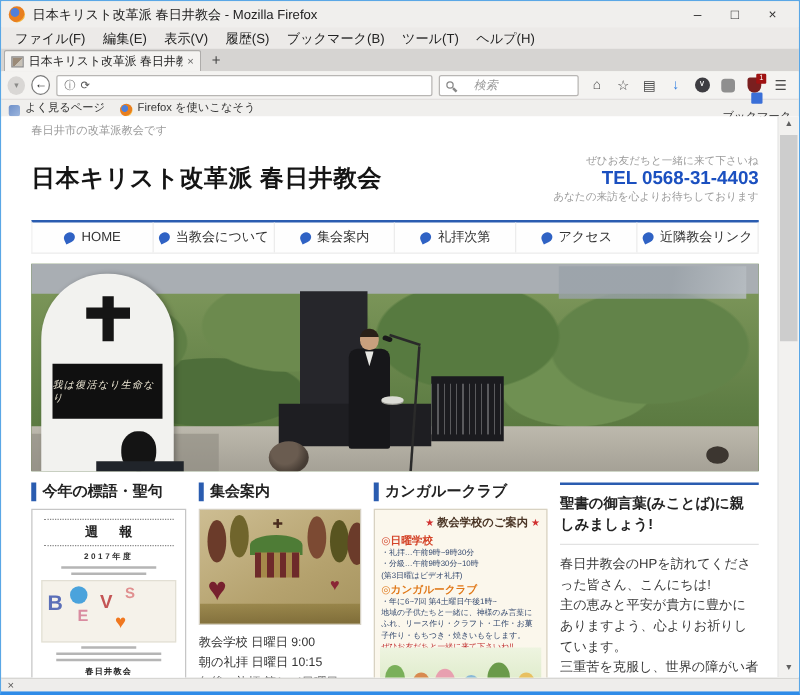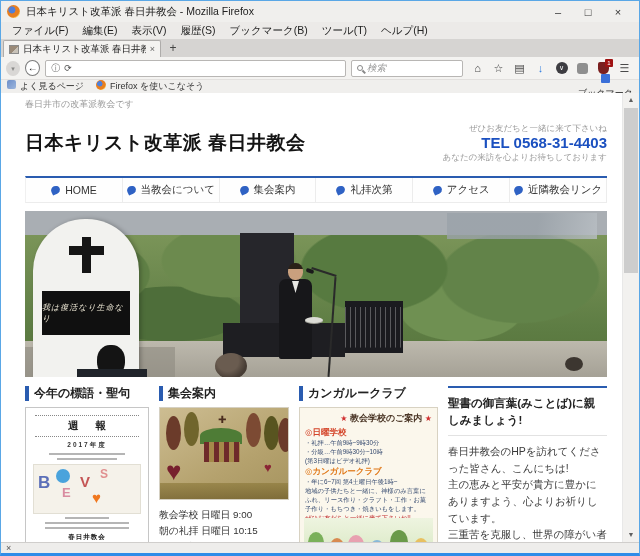--- a/index.html
+++ b/index.html
@@ -35,40 +35,40 @@
   .hist-badge { width:15px; height:15px; border-radius:50%; background:#d9d7d5; color:#8a8a88;
     font-size:7px; text-align:center; line-height:15px; }
   .back-btn { width:16px; height:16px; border-radius:50%; border:1px solid #7a7a7a; background:#fff;
     color:#222; font-size:10px; text-align:center; line-height:14px; }
   .urlbar { width:318px; height:17px; background:#fff; border:1px solid #b8b6b4; border-radius:2px;
     display:flex; align-items:center; padding:0 5px; gap:4px; }
   .info-icon { font-size:9px; color:#777; }
   .url-text { font-size:10px; color:#222; flex:1; }
   .reload-icon { font-size:9px; color:#555; }
   .searchbox { width:118px; height:17px; background:#fff; border:1px solid #b8b6b4; border-radius:2px;
-    display:flex; align-items:center; padding:0 5px; gap:4px; }
+    display:flex; align-items:center; padding:0 5px; gap:16px; }
   .mag { width:6px; height:6px; border:1.5px solid #888; border-radius:50%; position:relative; flex:0 0 auto; }
   .mag::after { content:""; position:absolute; width:4px; height:1.5px; background:#888;
     transform:rotate(45deg); right:-4px; bottom:-2px; }
   .search-ph { font-size:9.5px; color:#999; font-style:italic; }
   .tool-icons { display:flex; align-items:center; margin-left:auto; gap:2px; }
   .tool-btn { width:19px; height:18px; display:flex; align-items:center; justify-content:center;
     font-size:11px; color:#4a4a4a; position:relative; }
   .dl-arrow { color:#2f7de1; font-weight:bold; }
   .pocket { width:12px; height:12px; border-radius:50%; background:#3e3d42; color:#fff; font-size:7px;
     line-height:12px; text-align:center; }
   .ext-blob { width:11px; height:11px; border-radius:3px; background:#8f8f8f; }
   .shield { width:11px; height:12px; background:#7a1f1f; border-radius:2px 2px 45% 45%; }
   .badge { position:absolute; top:0; right:0; min-width:8px; height:8px; background:#a01212; color:#fff;
     font-size:6px; line-height:8px; text-align:center; border-radius:1px; padding:0 1px; }
 
   
   .bookmarksbar { height:14px; background:#f0efed; display:flex; align-items:center; padding:0 6px; gap:12px;
     border-top:1px solid #e2e0de; flex:0 0 auto; }
-  .bm-item { display:flex; align-items:flex-start; gap:4px; font-size:9px; color:#333; }
+  .bm-item { display:flex; align-items:flex-end; gap:4px; font-size:9px; color:#333; }
   .bm-sq { width:9px; height:9px; border-radius:2px; background:linear-gradient(135deg,#6d8fc9,#9db6dd); }
   .bm-fx { width:10px; height:10px; border-radius:50%;
     background:radial-gradient(circle at 38% 38%, #4f7fd9 0 28%, #e87f1f 34% 64%, #f6b43c 70%); }
   .bm-right { margin-left:auto; display:flex; align-items:center; gap:4px; font-size:9px; color:#333;flex-direction:column; }
   .bm-book { width:9px; height:9px; background:#3a6fd8; border-radius:1px; }
 
   
   .viewport { flex:1 1 auto; position:relative; background:#fff; overflow:hidden; }
   .scrollbar { position:absolute; right:0; top:0; bottom:0; width:17px; background:#f2f1ef; border-left:1px solid #e8e8e8; }
   .sb-up,.sb-down { position:absolute; left:0; right:0; height:14px; color:#606060; font-size:7px; text-align:center; line-height:14px; }

